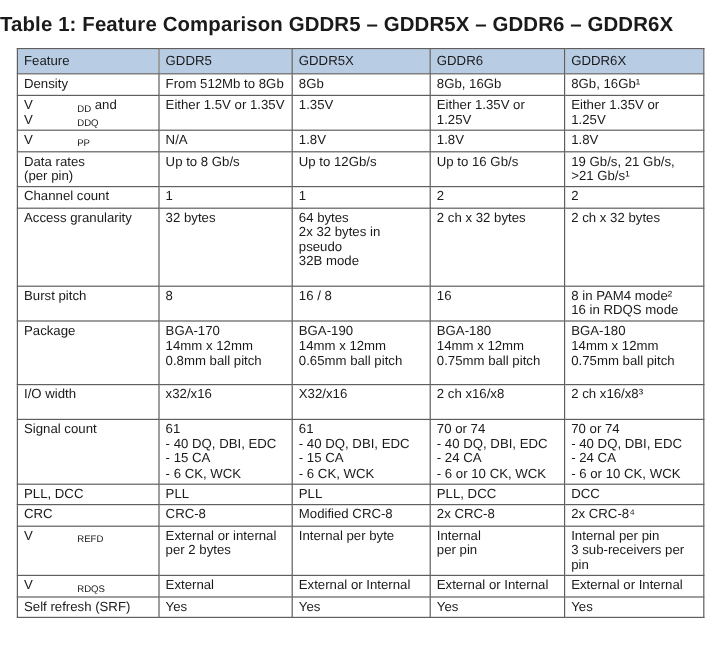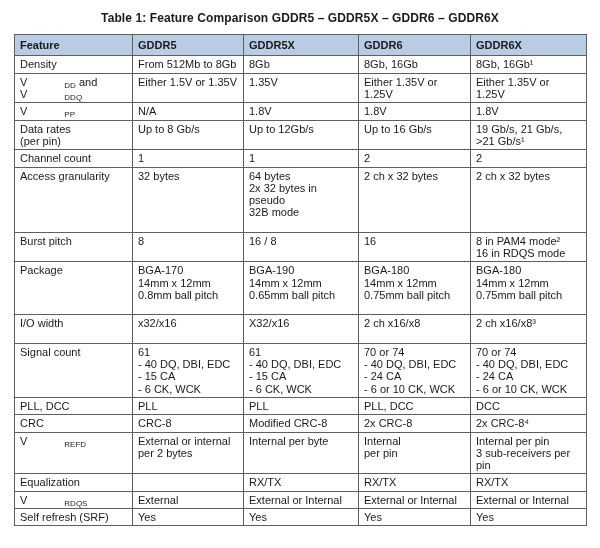--- a/index.html
+++ b/index.html
@@ -7,22 +7,21 @@
     padding: 0;
     background: #ffffff;
     width: 600px;
     height: 548px;
     overflow: hidden;
     font-family: "Liberation Sans", sans-serif;
     color: var(--text-color, #1a1a1a);
   }
   .page { padding-top: 7px; }
   .title {
-    text-align: center;
-    font-size: 12px;
+    font-size: 17px;
     font-weight: bold;
     margin: 4px 0 9px 0;
     letter-spacing: 0.1px;
   }
   table.feature-table {
     border-collapse: collapse;
     table-layout: fixed;
     margin-left: 14px;
     width: 572px;
     font-size: 11px;
@@ -35,21 +34,21 @@
   th, td {
     border: 1px solid var(--border-color, #5f5f5f);
     padding: 2px 5px;
     vertical-align: top;
     text-align: left;
     line-height: 1.12;
     overflow: hidden;
   }
   thead th {
     background: var(--header-bg, #b8cce4);
-    font-weight: bold;
+    font-weight: normal;
     font-size: 11px;
     padding: 4px 5px;
   }
   td.feature-cell { font-weight: normal; }
   .line { min-height: 12px; }
   sub {
     font-size: 8px;
     line-height: 0;
     vertical-align: -2px;
     letter-spacing: 0;
@@ -327,35 +326,20 @@
             <div class="line">Internal</div>
             <div class="line">per pin</div>
           </td>
           <td>
             <div class="line">Internal per pin</div>
             <div class="line">3 sub-receivers per pin</div>
           </td>
         </tr>
         <tr>
           <td class="feature-cell">
-            <div class="line">Equalization</div>
-          </td>
-          <td></td>
-          <td>
-            <div class="line">RX/TX</div>
-          </td>
-          <td>
-            <div class="line">RX/TX</div>
-          </td>
-          <td>
-            <div class="line">RX/TX</div>
-          </td>
-        </tr>
-        <tr>
-          <td class="feature-cell">
             <div class="line">V<sub>RDQS</sub></div>
           </td>
           <td>
             <div class="line">External</div>
           </td>
           <td>
             <div class="line">External or Internal</div>
           </td>
           <td>
             <div class="line">External or Internal</div>

